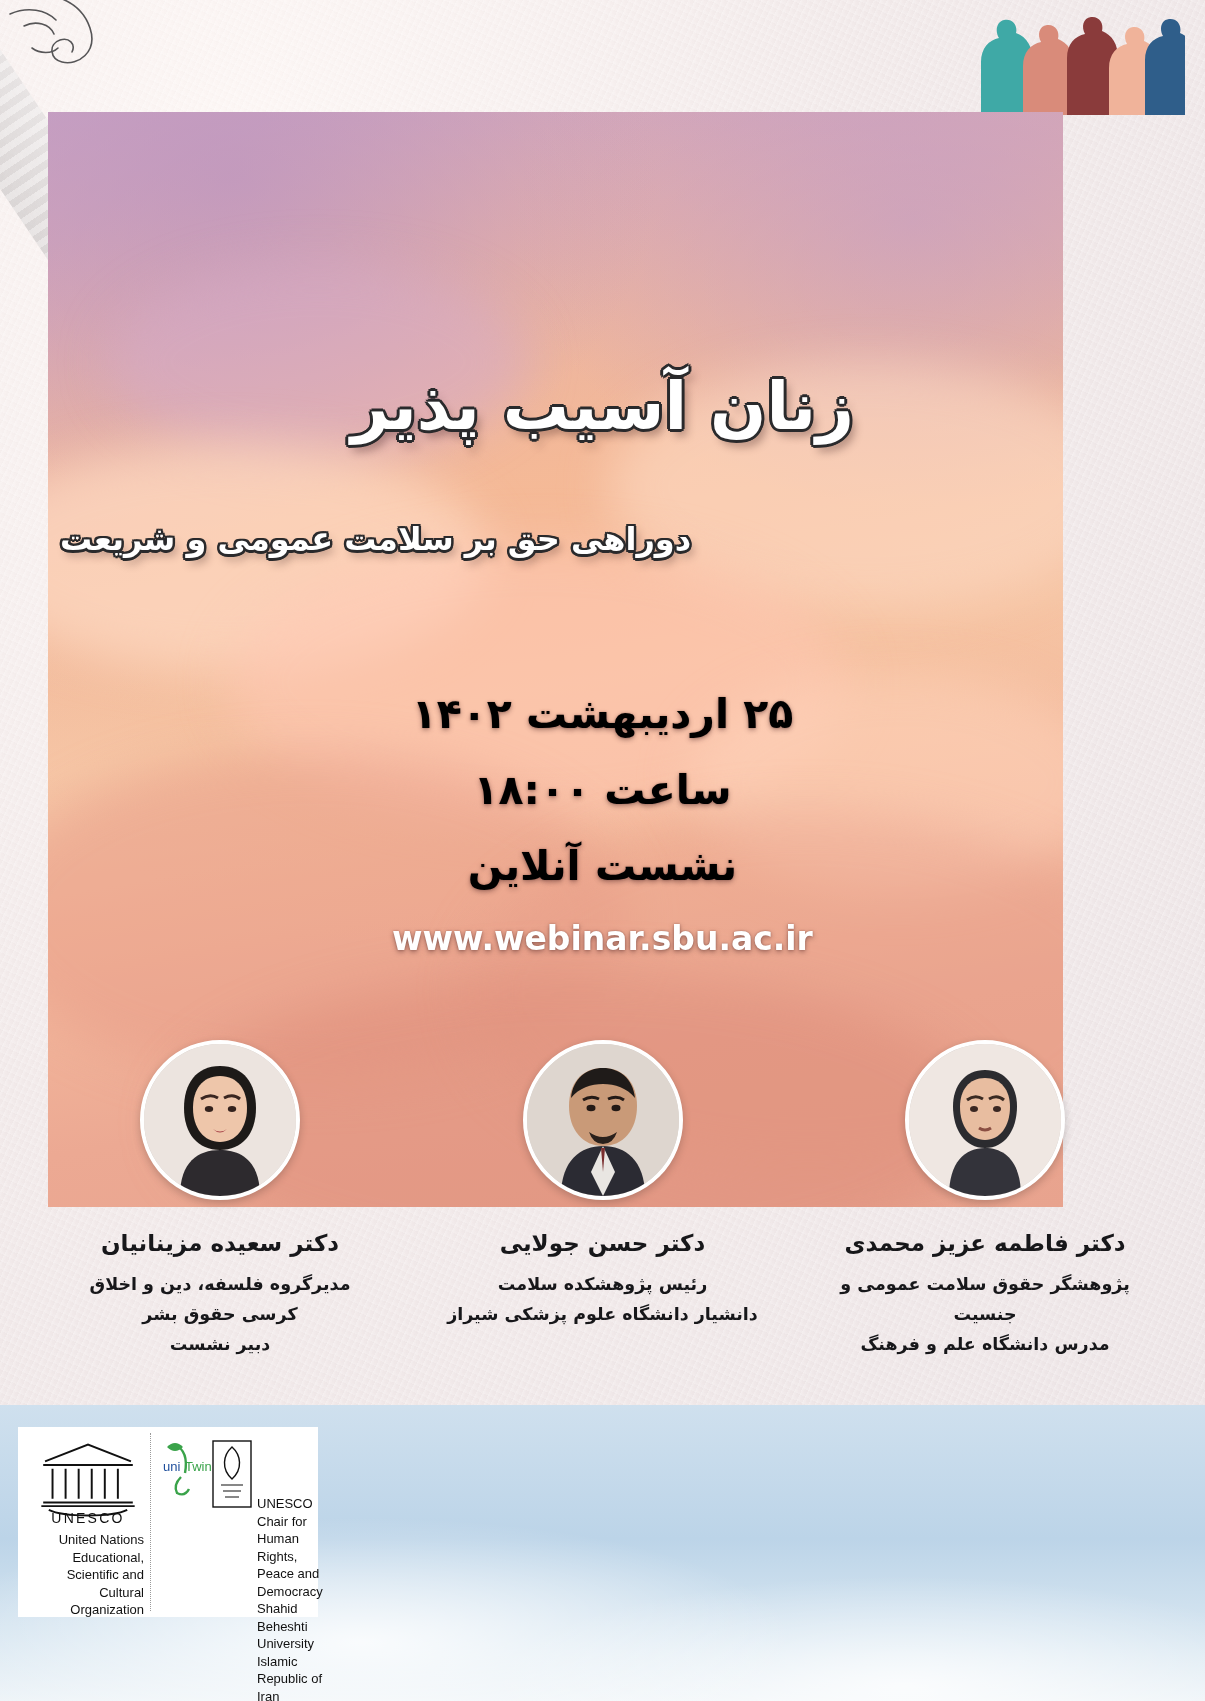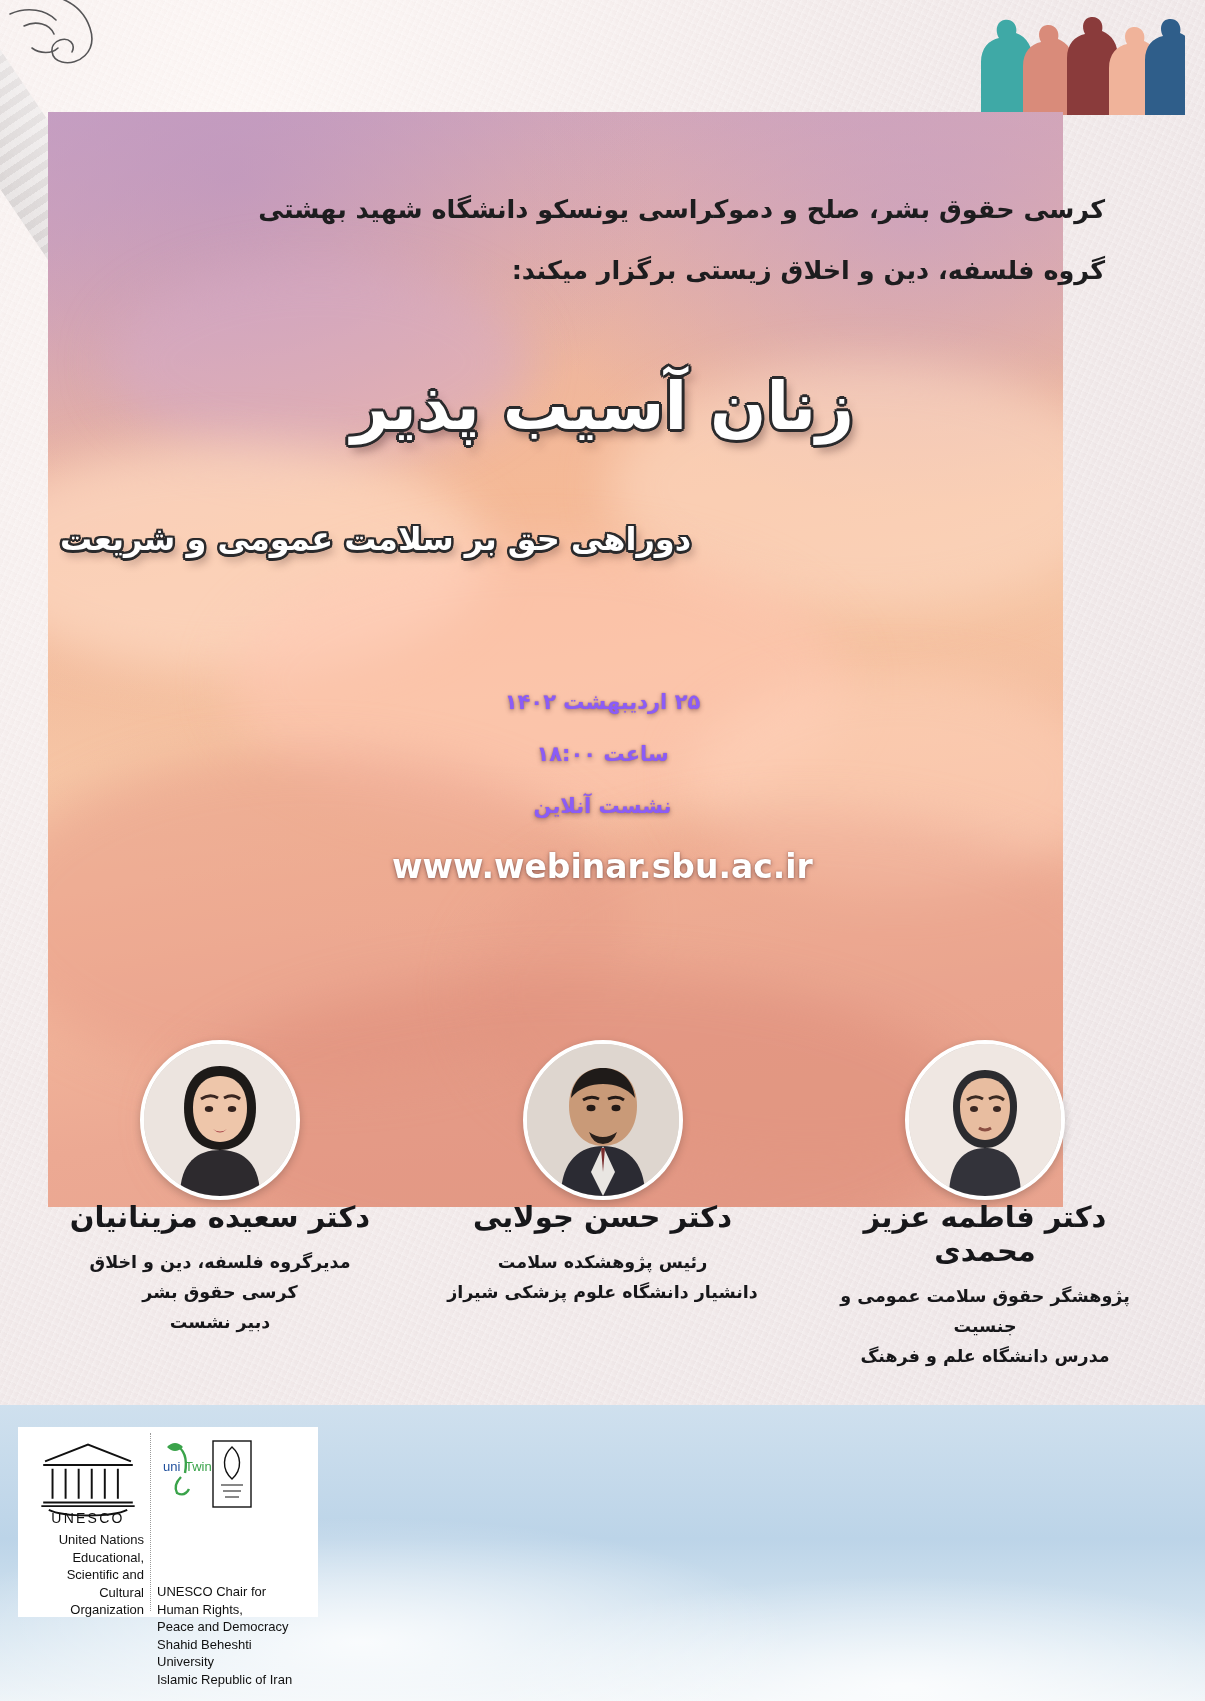--- a/index.html
+++ b/index.html
@@ -150,22 +150,22 @@
 
   .meta-block {
     position: absolute;
     right: 0;
     left: 0;
     top: 690px;
     text-align: center;
     direction: rtl;
   }
   .meta-line {
-    color: #8b5cf6;
-    font-size: 21px;
+    color: #000000;
+    font-size: 41px;
     font-weight: bold;
     line-height: 1.2;
     margin-bottom: 27px;
     text-shadow: 0 2px 5px rgba(80,40,40,.45), 0 0 2px rgba(80,40,40,.4);
   }
   .meta-url {
     color: #ffffff;
     font-size: 33px;
     font-weight: bold;
     direction: ltr;
@@ -194,22 +194,22 @@
     height: 152px;
     margin: 0 auto;
     border-radius: 50%;
     border: 4px solid #ffffff;
     overflow: hidden;
     position: relative;
     box-shadow: 0 3px 9px rgba(0,0,0,.2);
     background: #d9d2cd;
   }
   .sp-name {
-    margin-top: 0;
-    font-size: 29px;
+    margin-top: 30px;
+    font-size: 23px;
     font-weight: bold;
     color: #17171a;
     direction: rtl;
   }
   .sp-role {
     margin-top: 14px;
     font-size: 17.5px;
     font-weight: bold;
     color: #17171a;
     line-height: 1.7;
@@ -245,21 +245,21 @@
     height: 100%;
   }
   .logo-cell {
     padding: 4px 6px;
     box-sizing: border-box;
   }
   .logo-cell + .logo-cell {
     border-left: 1px dotted #9a9a9a;
   }
   .unesco-cell { width: 126px; }
-  .chair-cell  { width: 176px; display: flex; flex-direction: column; gap: 4px; }
+  .chair-cell  { width: 176px; display: flex; flex-direction: row; gap: 4px; }
   .logo-caption {
     font-family: "Liberation Sans", sans-serif;
     font-size: 13px;
     line-height: 1.35;
     color: #111;
     direction: ltr;
     text-align: left;
   }
   .unesco-caption { text-align: right; margin-top: 4px; }
   .chair-text { flex: 1; padding-top: 58px; }
@@ -298,24 +298,20 @@
     <div class="cloud c8"></div>
     <div class="cloud c3"></div>
     <div class="cloud c1"></div>
     <div class="cloud c2"></div>
     <div class="cloud c7"></div>
     <div class="cloud c4"></div>
     <div class="cloud c5"></div>
     <div class="cloud c6"></div>
   </div>
 
-  <div class="head-block">
-    <div class="head-line">کرسی حقوق بشر، صلح و دموکراسی یونسکو دانشگاه شهید بهشتی</div>
-    <div class="head-line">گروه فلسفه، دین و اخلاق زیستی برگزار میکند:</div>
-  </div>
 
   <div class="title-main">زنان آسیب پذیر</div>
   <div class="title-sub">دوراهی حق بر سلامت عمومی و شریعت</div>
 
   <div class="meta-block">
     <div class="meta-line">۲۵ اردیبهشت ۱۴۰۲</div>
     <div class="meta-line">ساعت ۱۸:۰۰</div>
     <div class="meta-line">نشست آنلاین</div>
     <div class="meta-url">www.webinar.sbu.ac.ir</div>
   </div>

